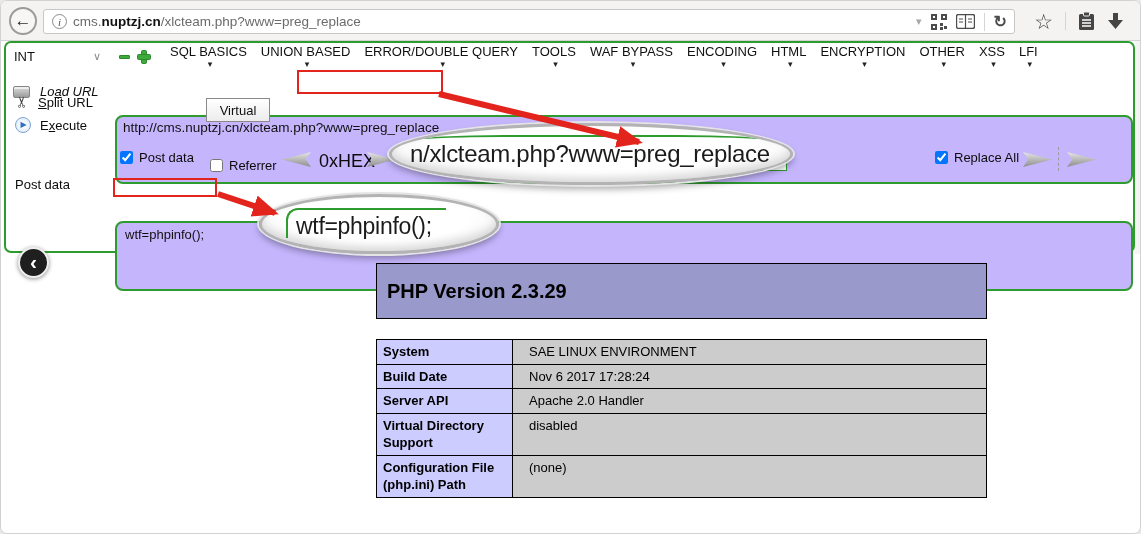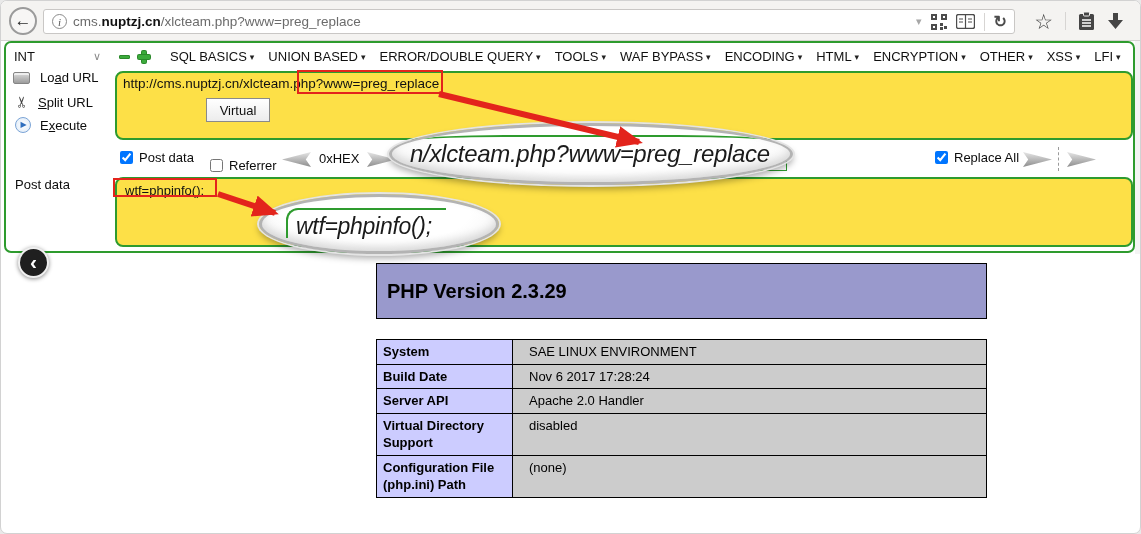--- a/index.html
+++ b/index.html
@@ -39,66 +39,66 @@
   .right-gutter{position:absolute;left:1134px;top:40px;width:7px;height:213px;background:#f4f4f4;}
   .hb-menu{position:absolute;left:8px;top:45px;height:21px;display:flex;align-items:center;font-size:13px;color:#101010;white-space:nowrap;}
   .hb-select{width:97px;height:19px;background:#fff;display:flex;align-items:center;justify-content:space-between;
     padding:0 5px;margin-right:9px;cursor:pointer;}
   .hb-select .sel-caret{color:#8b8b8b;font-size:11px;}
   .minus-icon{width:11px;height:4px;background:#3cab3c;border:1px solid #2c8a2c;border-radius:1px;margin:0 4px;cursor:pointer;}
   .plus-icon{position:relative;width:12px;height:12px;margin:0 6px 0 4px;cursor:pointer;}
   .plus-icon::before,.plus-icon::after{content:"";position:absolute;background:#3cab3c;border-radius:1px;box-shadow:0 0 0 1px #2c8a2c;}
   .plus-icon::before{left:4px;top:0;width:4px;height:12px;}
   .plus-icon::after{left:0;top:4px;width:12px;height:4px;}
-  .mi{display:flex;align-items:center;margin-left:14px;cursor:pointer;}
+  .mi{display:flex;align-items:center;margin-left:14px;cursor:pointer;flex-direction:column;}
   .mi:first-of-type{margin-left:10px;}
   .mcaret{font-size:9px;margin-left:3px;color:#222;}
   
   .hb-action{position:absolute;display:flex;align-items:center;font-size:13px;color:#0c0c0c;cursor:pointer;}
   .hb-action u{text-decoration:underline;}
   .loadurl-icon{width:17px;height:12px;background:linear-gradient(#dcdcdc,#9c9c9c);border:1px solid #858585;border-radius:2px;
     box-shadow:inset 0 2px 0 #eee;margin-right:10px;}
   .scissors-icon{display:inline-block;transform:rotate(-90deg);font-size:15px;color:#3f3f3f;margin-right:8px;width:17px;text-align:center;}
   .play-icon{width:16px;height:16px;border:1px solid #7ba4d6;border-radius:50%;background:radial-gradient(#ffffff,#dce9f7);
     display:flex;align-items:center;justify-content:center;margin-right:9px;}
   .play-icon span{color:#2f6fbf;font-size:8px;line-height:1;margin-left:1px;}
   .postdata-label{position:absolute;left:14px;top:176px;font-size:13px;color:#0c0c0c;}
   
-  .hb-textarea{position:absolute;border:2px solid var(--green);border-radius:8px;background:#fde047;resize:none;outline:none;
-    font-family:"Liberation Sans",sans-serif;color:#111;overflow:hidden;}
+  .hb-textarea{position:absolute;border:2px solid var(--green);border-radius:8px;background:#c4b5fd;resize:none;outline:none;
+    font-family:"Liberation Sans",sans-serif;color:#111;overflow:hidden;margin-top:44px;}
   #url-box{left:114px;top:70px;width:1018px;height:69px;font-size:13.5px;padding:3px 6px;}
   #post-box{left:114px;top:176px;width:1018px;height:70px;font-size:13px;padding:4px 8px;}
   .prev-btn{position:absolute;left:205px;top:97px;width:64px;height:24px;background:linear-gradient(#ffffff,#ececec);
     border:1px solid #8a8a8a;font-size:13px;color:#111;font-family:"Liberation Sans",sans-serif;cursor:pointer;z-index:5;}
   
   .cbrow-item{position:absolute;display:flex;align-items:center;font-size:13px;color:#0c0c0c;}
   .cbrow-item input{margin-right:6px;width:13px;height:13px;}
   .harrow{position:absolute;width:29px;height:15px;background:linear-gradient(180deg,#e6e6e6 0%,#8d8d8d 100%);
     filter:drop-shadow(0 0 1px #777);cursor:pointer;}
   .harrow.left{clip-path:polygon(0 50%,100% 0,82% 50%,100% 100%);}
   .harrow.right{clip-path:polygon(100% 50%,0 0,18% 50%,0 100%);}
-  .hex-label{position:absolute;left:318px;top:150px;font-size:13px;color:#0c0c0c;}
+  .hex-label{position:absolute;left:318px;top:150px;font-size:18px;color:#0c0c0c;}
   .rep-input{position:absolute;top:146px;height:24px;border:1px solid var(--green);background:#fff;outline:none;
     font-family:"Liberation Sans",sans-serif;font-size:13px;padding:0 5px;color:#333;}
   .rep-input::placeholder{font-style:italic;color:#9a9a9a;}
   #rep-from{left:645px;width:141px;direction:rtl;}
   #rep-to{left:791px;width:134px;}
   .dash-sep{position:absolute;left:1057px;top:146px;height:24px;border-left:1px dashed #9a9a9a;}
   
   .red-box{position:absolute;border:2px solid var(--red);z-index:25;}
   #red-box-url{left:296px;top:69px;width:146px;height:24px;}
   #red-box-post{left:112px;top:177px;width:104px;height:19px;}
   .callout-arrow{position:absolute;z-index:40;overflow:visible;}
   .bubble{position:absolute;border-radius:50%;border:3px solid #b3b3b3;z-index:30;
     background:radial-gradient(ellipse at 50% 30%,#ffffff 55%,#ededed 100%);
     box-shadow:0 0 0 2px #e4e4e4,0 4px 7px rgba(0,0,0,.35),inset 0 -5px 9px rgba(0,0,0,.12);
     display:flex;align-items:center;overflow:hidden;}
   #bubble-url{left:388px;top:122px;width:404px;height:62px;}
   #bubble-post{left:258px;top:193px;width:240px;height:60px;}
-  .bubble .zoom-text{white-space:nowrap;color:#1b1b1b;letter-spacing:-0.3px;font-style:italic;}
+  .bubble .zoom-text{white-space:nowrap;color:#1b1b1b;letter-spacing:-0.3px;}
   #bubble-url .zoom-text{font-size:24px;margin-left:18px;}
   #bubble-post .zoom-text{font-size:23px;margin-left:34px;margin-top:4px;}
   .bubble-gline{position:absolute;left:26px;right:26px;top:9px;height:10px;border-top:2px solid var(--green);border-radius:50%/10px;}
   .bubble-gcorner{position:absolute;left:24px;top:11px;width:160px;height:30px;border-top:2px solid var(--green);
     border-left:2px solid var(--green);border-top-left-radius:12px;}
   
   .collapse-btn{position:absolute;left:17px;top:246px;width:31px;height:31px;background:#1f1f1f;border:2px solid #efefef;
     border-radius:50%;box-shadow:0 1px 4px rgba(0,0,0,.45);display:flex;align-items:center;justify-content:center;
     color:#fff;font-size:21px;font-weight:bold;line-height:1;cursor:pointer;z-index:45;padding-bottom:3px;}
   
@@ -225,21 +225,21 @@
     <span class="mi">
         <span>XSS</span>
         <span class="mcaret">▾</span>
       </span>
     <span class="mi">
         <span>LFI</span>
         <span class="mcaret">▾</span>
       </span>
   </div>
 
-  <div class="hb-action" style="left:12px;top:69px;">
+  <div class="hb-action" style="left:12px;top:83px;font-style:italic;">
     <span class="loadurl-icon"></span>
     <span><span>Lo</span><u>a</u><span>d URL</span></span>
   </div>
   <div class="hb-action" style="left:12px;top:92px;">
     <span class="scissors-icon">✂</span>
     <span><span></span><u>S</u><span>plit URL</span></span>
   </div>
   <div class="hb-action" style="left:14px;top:116px;">
     <span class="play-icon">
         <span>▶</span>

